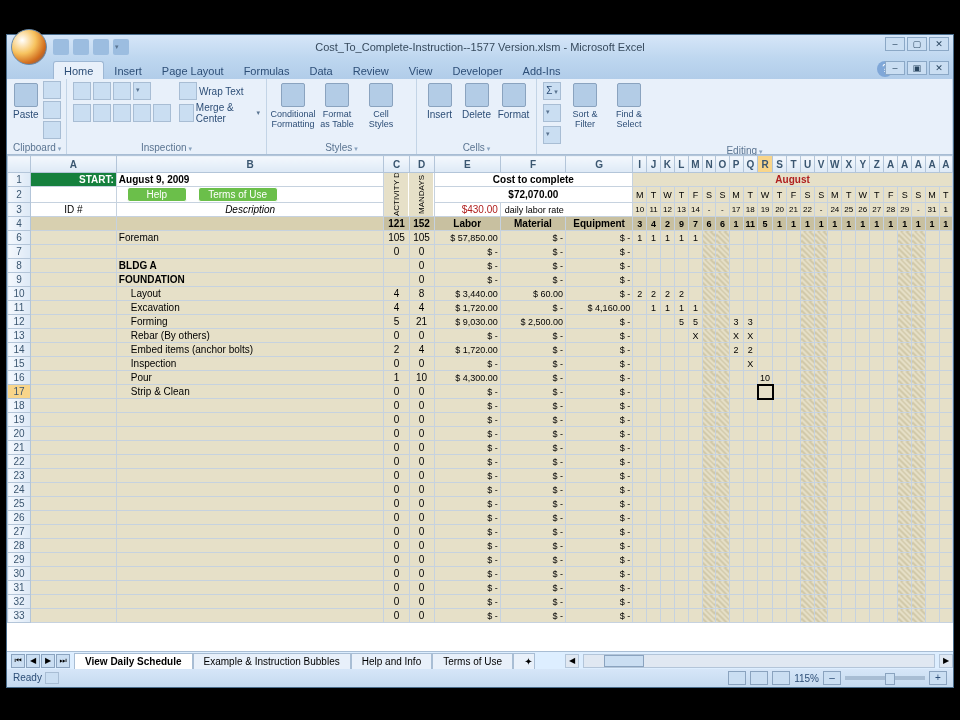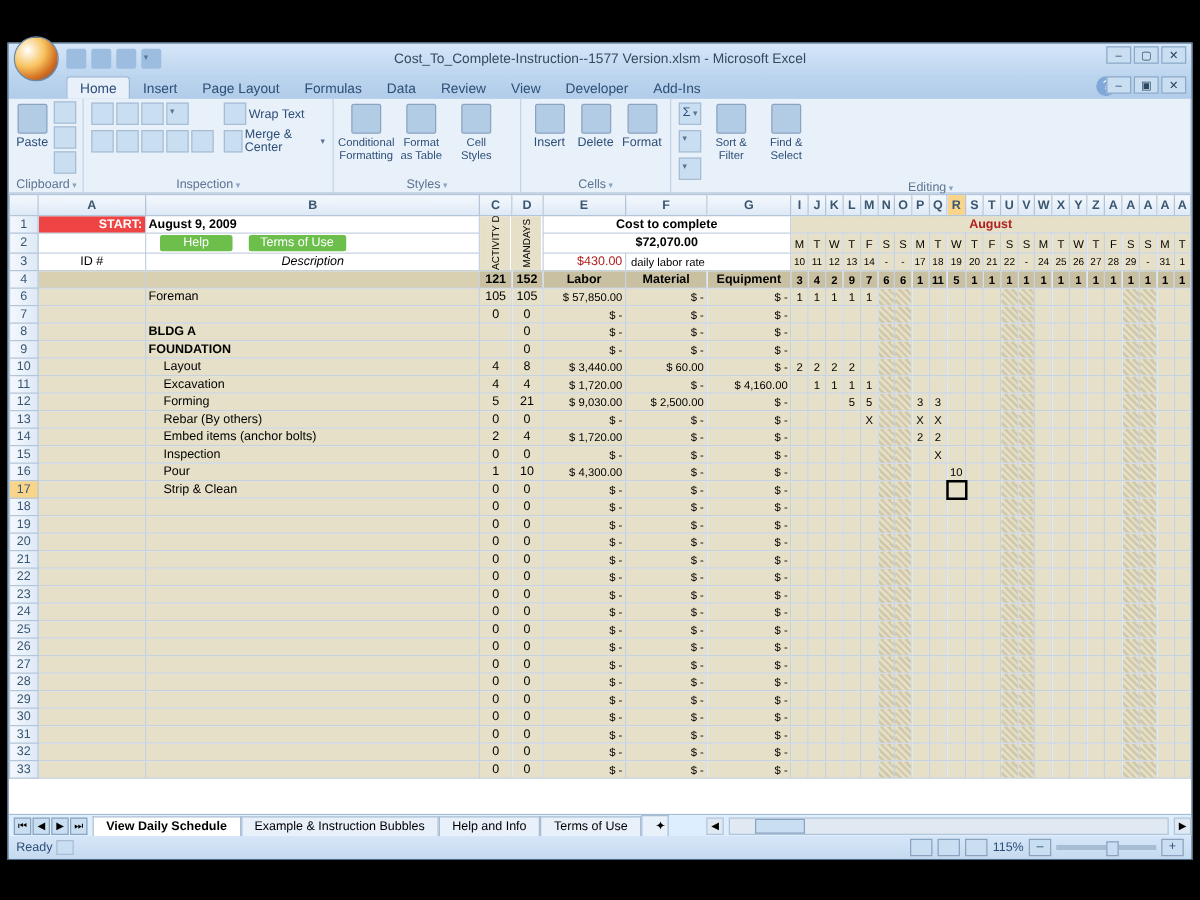--- a/index.html
+++ b/index.html
@@ -51,21 +51,21 @@
 .rowhdr { background:linear-gradient(90deg,#f4f8fd,#dde9f6); border:1px solid #b3c5d9; width:26px; text-align:center; color:#3a5670; font-size:10px; }
 .rowhdr.sel { background:#f8d58a; }
 .cell { border:1px solid #c6d2df; height:14px; padding:0 2px; white-space:nowrap; overflow:hidden; font-size:10px; }
 .cell.b { font-weight:bold; }
 .cell.r { text-align:right; }
 .cell.c { text-align:center; }
 .cell.red { color:#b02020; background:#fff; }
 .cell.gr { background:#e6e0c8; }
 .cell.hdr { background:#d8d0b0; font-weight:bold; }
 .cell.dk { background:#c8c0a0; font-weight:bold; }
-.start { background:#ef4444; color:#fff; font-weight:bold; text-align:center;padding-left:48px; }
+.start { background:#15803d; color:#fff; font-weight:bold; text-align:center;padding-left:48px; }
 .btngreen { background:#6bbf4a; color:#fff; text-align:center; border:1px solid #fff; border-radius:3px; font-size:10px; padding:1px 0; }
 .vert { writing-mode:vertical-rl; transform:rotate(180deg); font-size:8px; text-align:center; background:#e6e0c8; }
 .hatched { background:repeating-linear-gradient(45deg,#e6e0c8,#e6e0c8 2px,#d0c8a8 2px,#d0c8a8 4px); }
 .sel-cell { outline:2px solid #000; outline-offset:-1px; }
 
 
 .sheettabs { height:18px; background:#def; display:flex; align-items:center; font-size:10px; border-top:1px solid #a8bdd4; }
 .navsheet { display:flex; gap:1px; padding:0 4px; }
 .nsbtn { width:14px; height:14px; background:#cadef2; border:1px solid #8aa3bf; font-size:8px; text-align:center; line-height:12px; }
 .stab { padding:2px 10px; background:#e8f0fa; border:1px solid #a8bdd4; border-bottom:none; }

